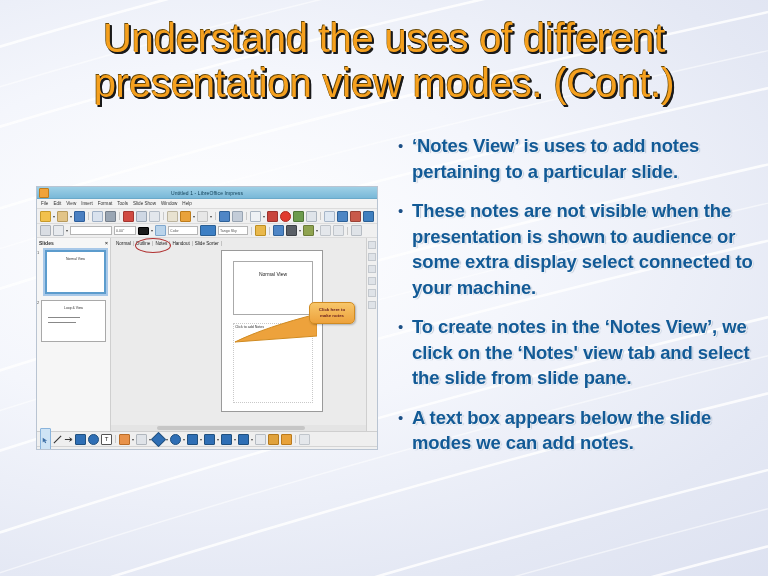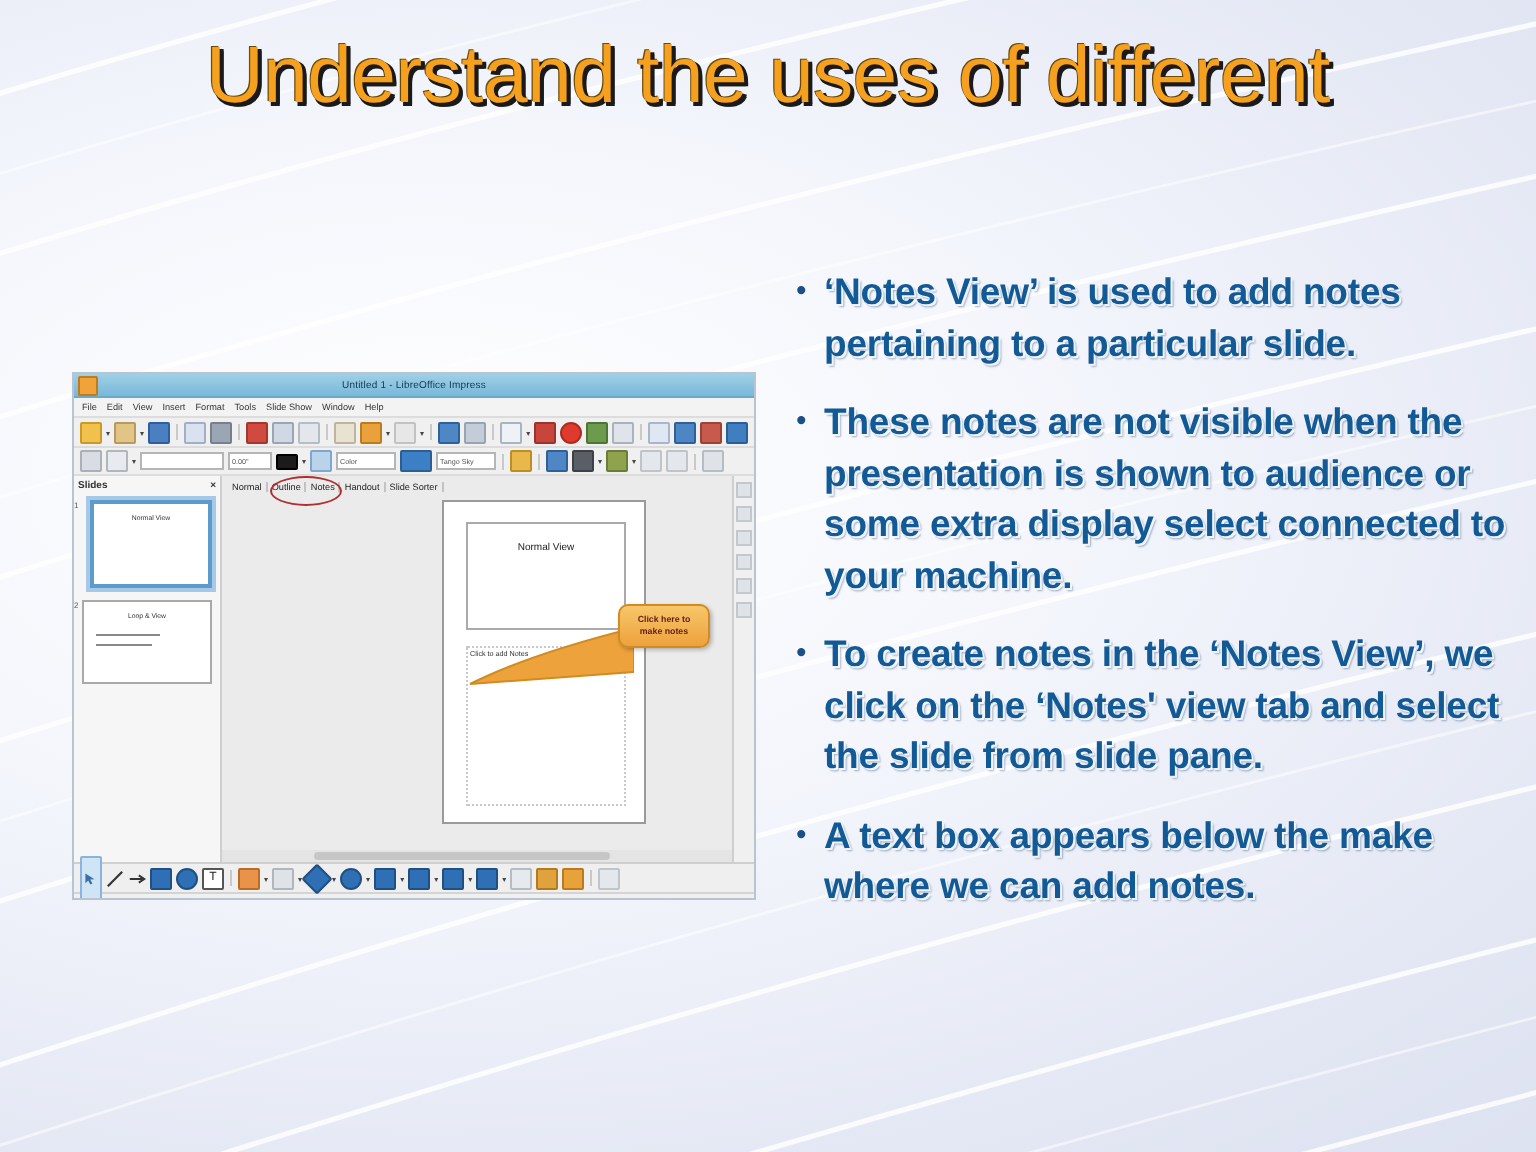--- a/index.html
+++ b/index.html
@@ -224,38 +224,39 @@
         <path d="M-60,455 C200,355 465,268 1060,138"></path>
         <path d="M-60,595 C210,495 485,398 1060,268"></path>
         <path d="M-60,735 C220,635 505,528 1060,398"></path>
         <path d="M-60,875 C230,775 525,658 1060,528"></path>
       </g>
     </svg>
   </div>
 
   <div id="title-block">
     <div class="tl l1">Understand the uses of different</div>
+    <div class="tl l2">presentation view modes. (Cont.)</div>
   </div>
 
   <div id="bullets">
     <div class="bullet">
       <span class="dot">•</span>
-      <span class="btxt">‘Notes View’ is used to add notes pertaining to a particular slide.</span>
+      <span class="btxt">‘Notes View’ is uses to add notes pertaining to a particular slide.</span>
     </div>
     <div class="bullet">
       <span class="dot">•</span>
       <span class="btxt">These notes are not visible when the presentation is shown to audience or some extra display select connected to your machine.</span>
     </div>
     <div class="bullet">
       <span class="dot">•</span>
       <span class="btxt">To create notes in the ‘Notes View’, we click on the ‘Notes' view tab and select the slide from slide pane.</span>
     </div>
     <div class="bullet">
       <span class="dot">•</span>
-      <span class="btxt">A text box appears below the make where we can add notes.</span>
+      <span class="btxt">A text box appears below the slide modes we can add notes.</span>
     </div>
   </div>
 
   <div id="shot">
 
     <div class="titlebar">
       <span class="appicon"></span>
       <span class="ttl">Untitled 1 - LibreOffice Impress</span>
     </div>
 

